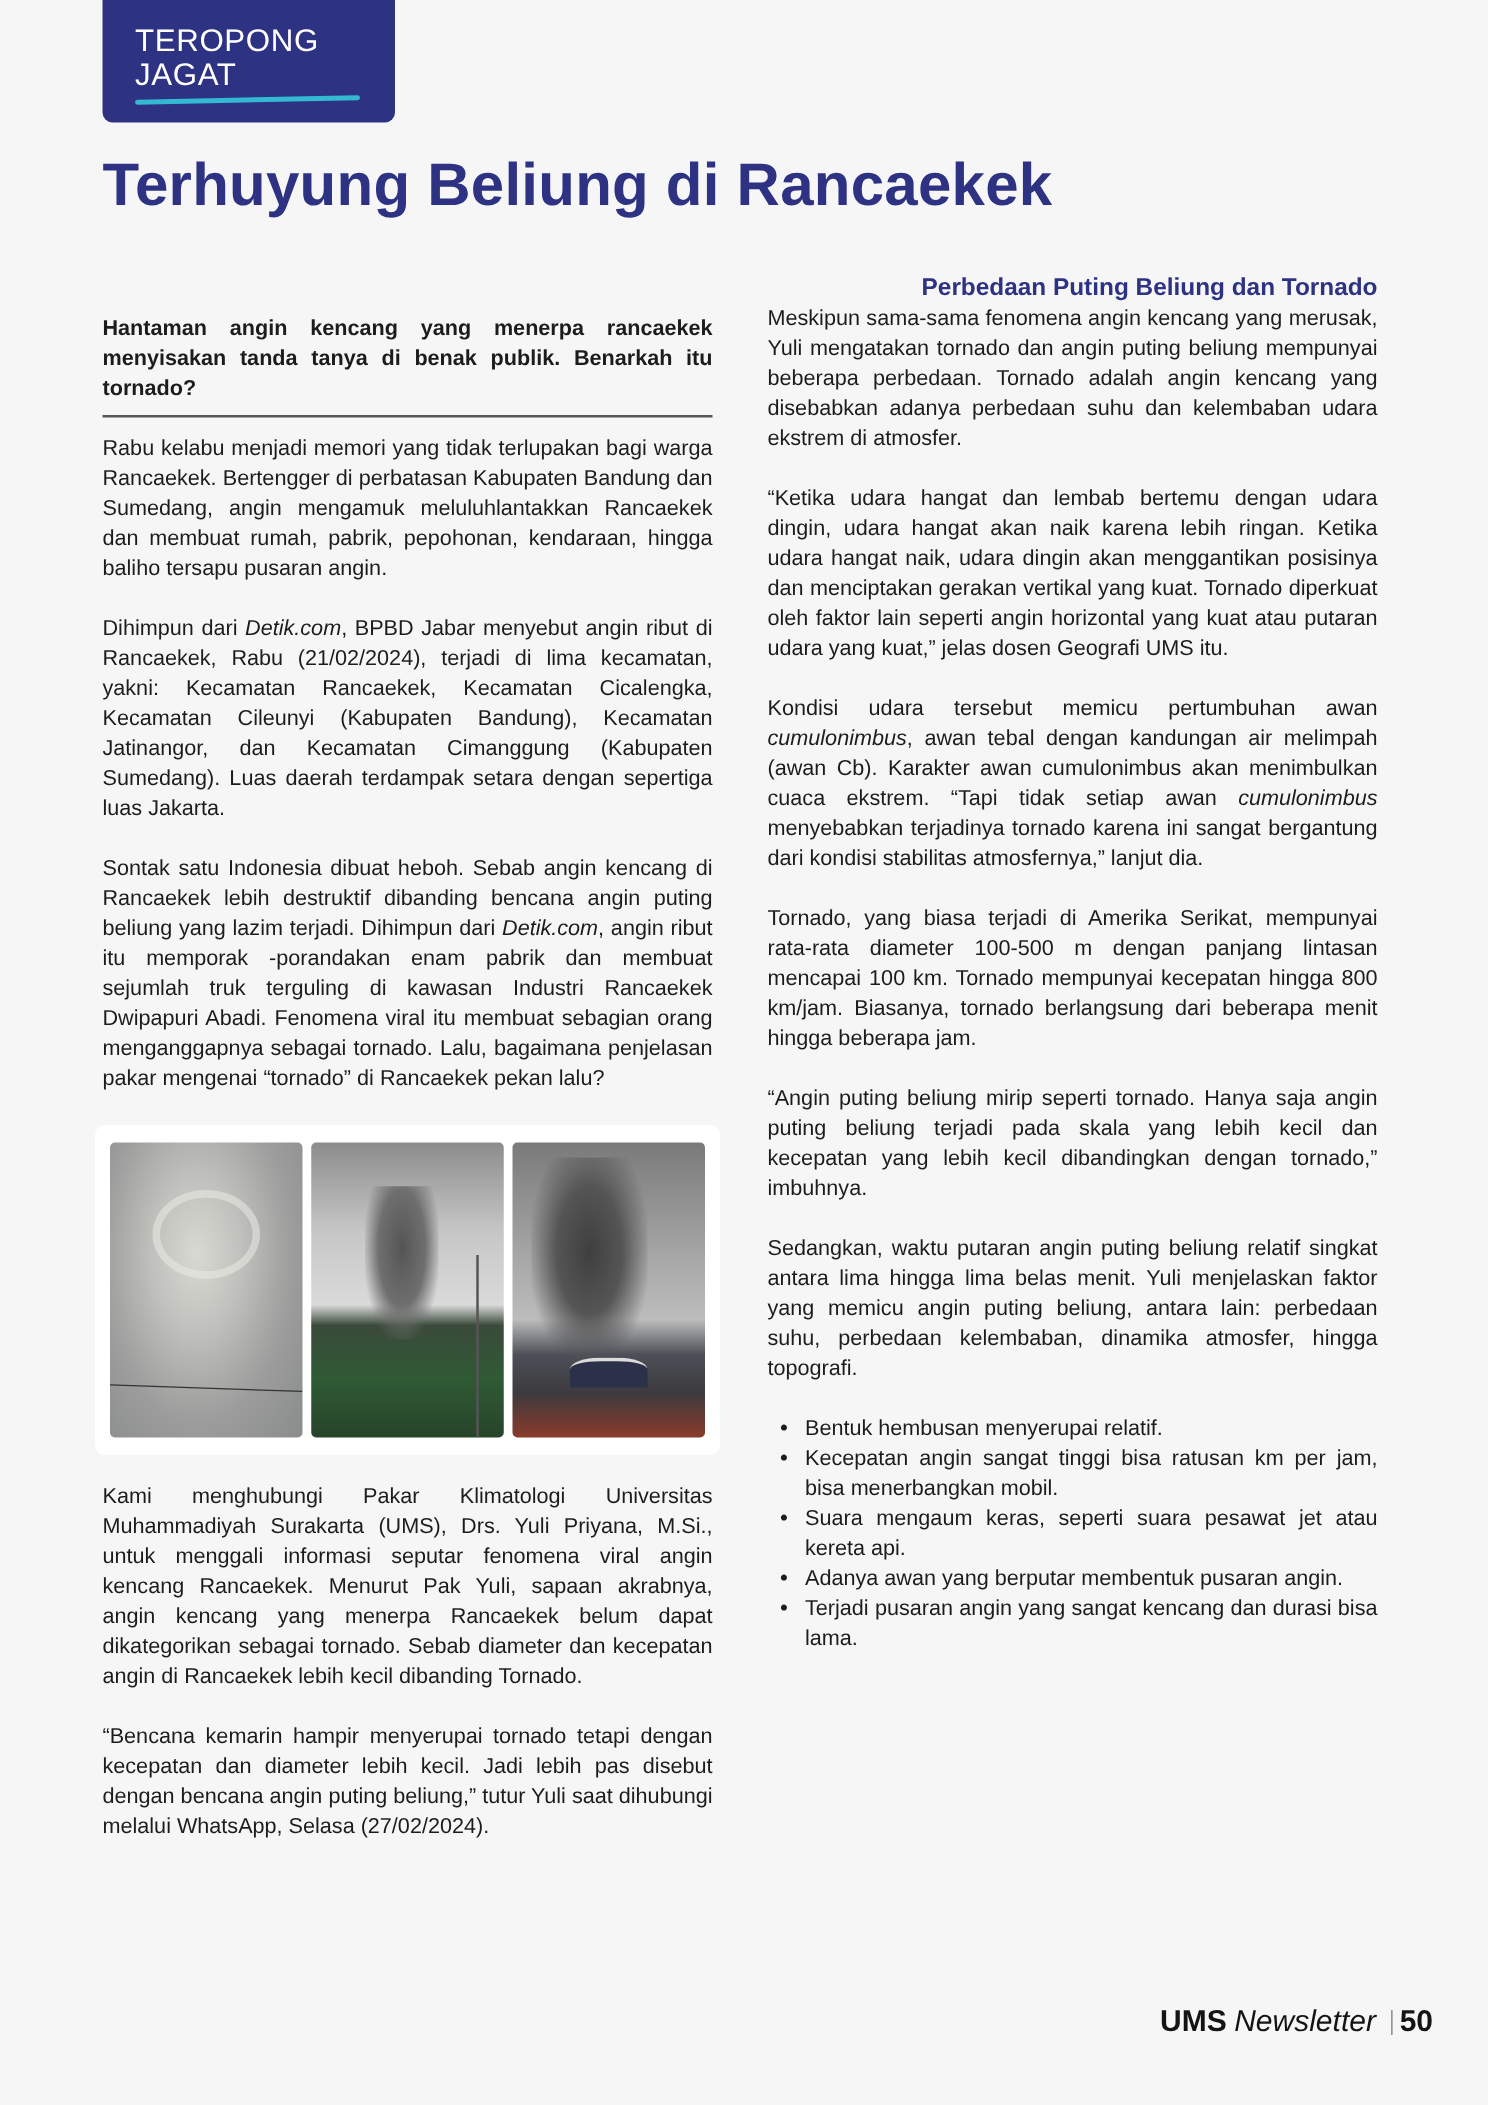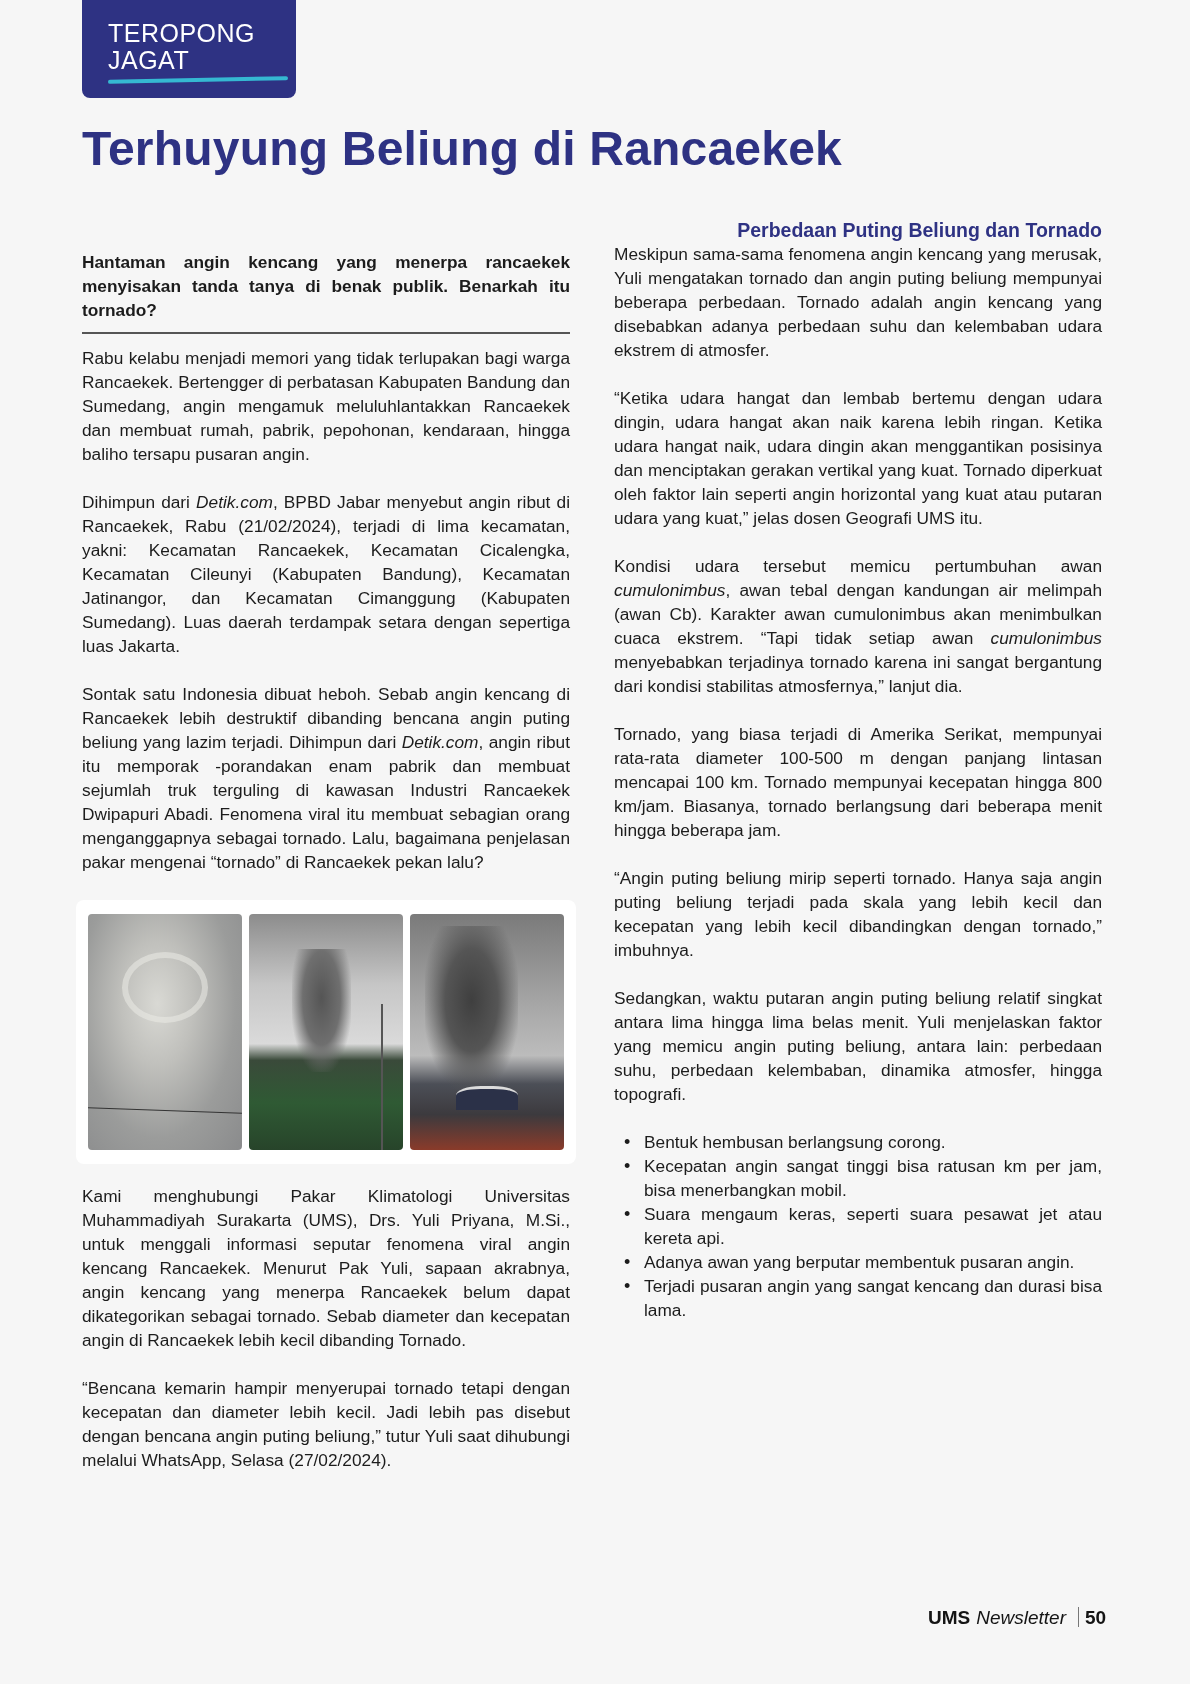--- a/index.html
+++ b/index.html
@@ -1,20 +1,20 @@
 <!DOCTYPE html>
 <html><head>
 <meta charset="utf-8">
 <style>
   * { box-sizing: border-box; margin: 0; padding: 0; }
   html, body { width: 1190px; height: 1684px; background: #f6f6f6; overflow: hidden; }
   body { position: relative; font-family: "Liberation Sans", "DejaVu Sans", sans-serif; color: #1c1c1c; }
 
   .badge {
-    position: absolute; left: 82px; top: 0; width: 214px; height: 98px;
+    position: absolute; left: 82px; top: 0; width: 234px; height: 98px;
     background: #2e3283; border-radius: 0 0 8px 8px;
     padding: 20px 0 0 26px; color: #fff;
   }
   .badge .line { display: block; font-size: 25px; line-height: 27px; letter-spacing: 0.5px; font-weight: normal; }
   .badge .swoosh {
     position: absolute; left: 26px; top: 78px; width: 180px; height: 4px;
     background: #35b8d2; border-radius: 3px; transform: rotate(-1.2deg);
   }
 
   .title {
@@ -46,21 +46,21 @@
   .photo-3 { background: linear-gradient(to bottom, #7a7a7a 0%, #a8a8a8 40%, #bcbcbc 60%, #4c4f57 72%, #3c3a3e 85%, #8a3b2a 100%); }
   .photo-3 .funnel { position: absolute; left: 10%; top: 5%; width: 60%; height: 70%; background: radial-gradient(ellipse at 50% 45%, #3f3f3f 0%, #555 40%, rgba(110,110,110,0) 75%); }
   .photo-3 .building { position: absolute; left: 30%; top: 73%; width: 40%; height: 10%; background: #2b3148; border-top: 3px solid #dcdcdc; border-radius: 40% 40% 0 0; }
 
   .sub-heading { font-weight: bold; color: #2e3283; font-size: 19.5px; line-height: 24px; text-align: right; }
 
   ul.bullets { list-style: none; margin: 0; padding: 0; }
   ul.bullets li { position: relative; padding-left: 30px; }
   ul.bullets li::before { content: "\2022"; position: absolute; left: 10px; top: 0; font-size: 18px; }
 
-  .footer { position: absolute; left: 928px; top: 1606px; font-size: 19px; line-height: 24px; color: #141414; white-space: nowrap; }
+  .footer { position: absolute; left: 928px; top: 1606px; font-size: 24px; line-height: 24px; color: #141414; white-space: nowrap; }
   .footer .brand { font-weight: bold; }
   .footer .pub { font-style: italic; margin-left: 6px; }
   .footer .sep { display: inline-block; width: 1px; height: 20px; background: #777; margin: 0 6px 0 12px; vertical-align: -3px; }
   .footer .page { font-weight: bold; }
 </style>
 </head>
 <body>
 
 <div class="badge">
   <span class="line">TEROPONG</span>
@@ -107,21 +107,21 @@
   <h2 class="sub-heading">Perbedaan Puting Beliung dan Tornado</h2>
   <p class="para">Meskipun sama-sama fenomena angin kencang yang merusak, Yuli mengatakan tornado dan angin puting beliung mempunyai beberapa perbedaan. Tornado adalah angin kencang yang disebabkan adanya perbedaan suhu dan kelembaban udara ekstrem di atmosfer.</p>
   <p class="para">“Ketika udara hangat dan lembab bertemu dengan udara dingin, udara hangat akan naik karena lebih ringan. Ketika udara hangat naik, udara dingin akan menggantikan posisinya dan menciptakan gerakan vertikal yang kuat. Tornado diperkuat oleh faktor lain seperti angin horizontal yang kuat atau putaran udara yang kuat,” jelas dosen Geografi UMS itu.</p>
   <p class="para">
     <span>Kondisi udara tersebut memicu pertumbuhan awan </span><em>cumulonimbus</em><span>,  awan tebal  dengan kandungan air melimpah (awan Cb). Karakter awan cumulonimbus akan menimbulkan cuaca ekstrem. “Tapi tidak setiap awan </span><em>cumulonimbus</em><span> menyebabkan terjadinya tornado karena ini sangat bergantung dari kondisi stabilitas atmosfernya,” lanjut dia.</span>
   </p>
   <p class="para">Tornado, yang biasa terjadi di Amerika Serikat, mempunyai rata-rata diameter 100-500 m dengan panjang lintasan mencapai 100 km. Tornado mempunyai kecepatan hingga 800 km/jam. Biasanya, tornado berlangsung dari beberapa menit hingga beberapa jam.</p>
   <p class="para">“Angin puting beliung mirip seperti tornado. Hanya saja angin puting beliung terjadi pada skala yang lebih kecil dan kecepatan yang lebih kecil dibandingkan dengan tornado,” imbuhnya.</p>
   <p class="para">Sedangkan, waktu putaran angin puting beliung relatif singkat antara lima hingga lima belas menit. Yuli menjelaskan faktor yang memicu angin puting beliung, antara lain: perbedaan suhu, perbedaan kelembaban, dinamika atmosfer, hingga topografi.</p>
   <ul class="bullets">
-    <li>Bentuk hembusan berlangsung corong.</li>
+    <li>Bentuk hembusan menyerupai relatif.</li>
     <li>Kecepatan angin sangat tinggi bisa ratusan km per jam, bisa menerbangkan mobil.</li>
     <li>Suara mengaum keras, seperti suara pesawat jet atau kereta api.</li>
     <li>Adanya awan yang berputar membentuk pusaran angin.</li>
     <li>Terjadi pusaran angin yang sangat kencang dan durasi bisa lama.</li>
   </ul>
 </div>
 
 <div class="footer">
   <span class="brand">UMS</span><span class="pub">Newsletter</span><span class="sep"></span><span class="page">50</span>
 </div>

